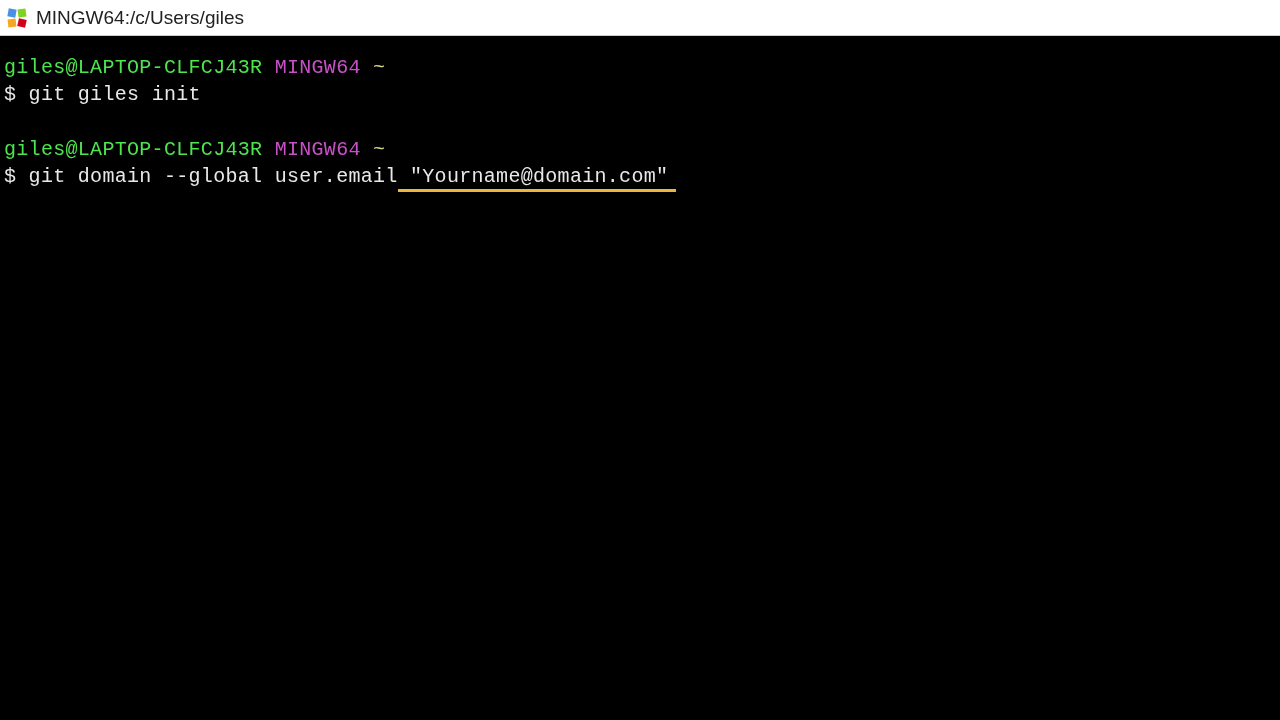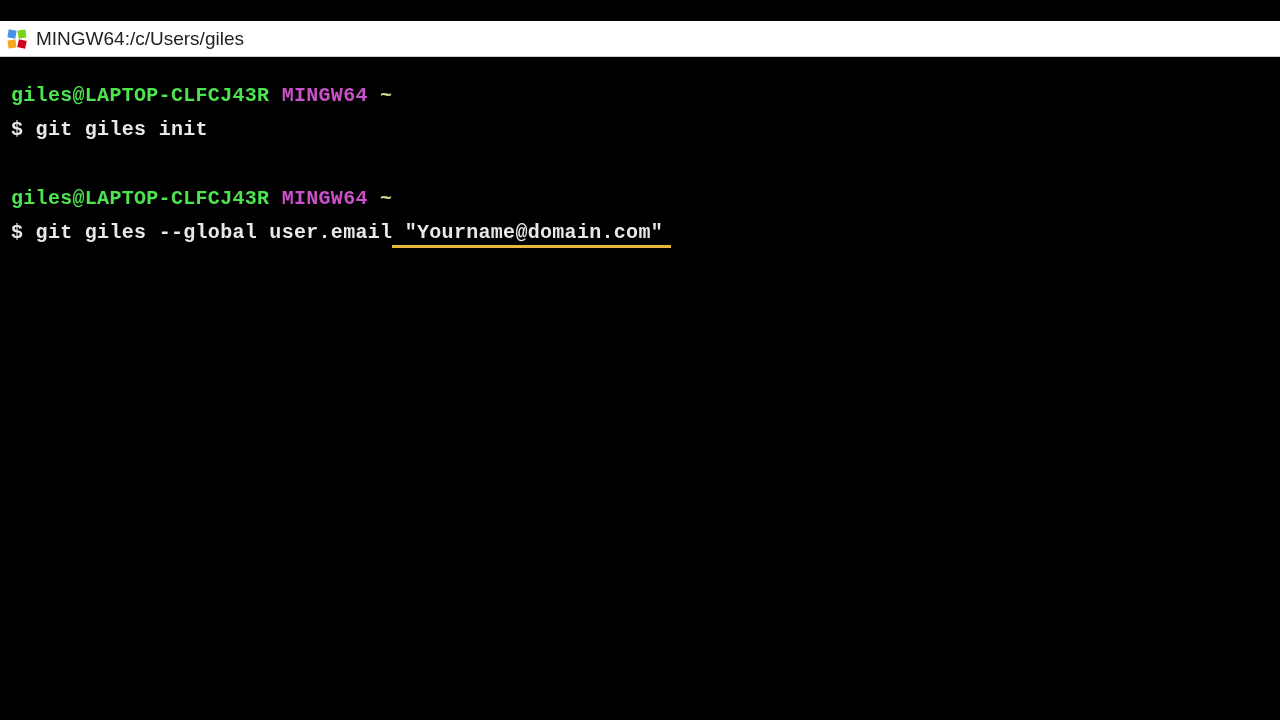--- a/index.html
+++ b/index.html
@@ -15,21 +15,20 @@
       font-size: 20px;
       overflow: hidden;
     }
     .titlebar {
       height: 36px;
       background: #fff;
       display: flex;
       align-items: center;
       padding: 0 6px;
       border-bottom: 1px solid #ccc;
-      margin-top: 21px;
     }
     .app-icon {
       width: 22px;
       height: 22px;
       margin-right: 8px;
       position: relative;
     }
     .app-icon svg {
       width: 100%;
       height: 100%;
@@ -38,23 +37,23 @@
       font-family: 'Segoe UI', Arial, sans-serif;
       font-size: 19px;
       color: #222;
       font-weight: 400;
     }
     .terminal {
       padding: 16px 0 0 0;
       line-height: 1.15;
     }
     .term-line {
-      margin: 11px;
+      margin: 4px;
       white-space: pre;
-      font-weight: bold;
+      font-weight: normal;
       letter-spacing: 0.3px;
     }
     .user-host {
       color: #4EE44E;
     }
     .mingw {
       color: #C850C8;
     }
     .tilde {
       color: #D4D48A;
@@ -94,14 +93,14 @@
     </svg>
   </span>
   <span class="titlebar-text">MINGW64:/c/Users/giles</span>
 </div>
 
 <div class="terminal">
   <div class="term-line"><span class="user-host">giles@LAPTOP-CLFCJ43R</span> <span class="mingw">MINGW64</span> <span class="tilde">~</span></div>
   <div class="term-line"><span class="prompt-symbol">$</span><span class="cmd"> git giles init</span></div>
   <div class="blank"></div>
   <div class="term-line"><span class="user-host">giles@LAPTOP-CLFCJ43R</span> <span class="mingw">MINGW64</span> <span class="tilde">~</span></div>
-  <div class="term-line"><span class="prompt-symbol">$</span><span class="cmd"> git giles --global user.email</span><span class="highlighted"><span class="cmd"> "Yourname@domain.com"</span><span class="underline-highlight"></span></span></div>
+  <div class="term-line"><span class="prompt-symbol">$</span><span class="cmd"> git domain --global user.email</span><span class="highlighted"><span class="cmd"> "Yourname@domain.com"</span><span class="underline-highlight"></span></span></div>
 </div>
 
 </body></html>

